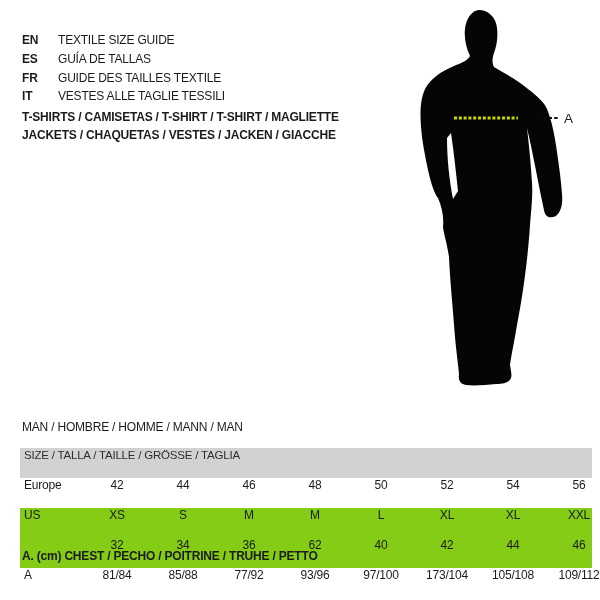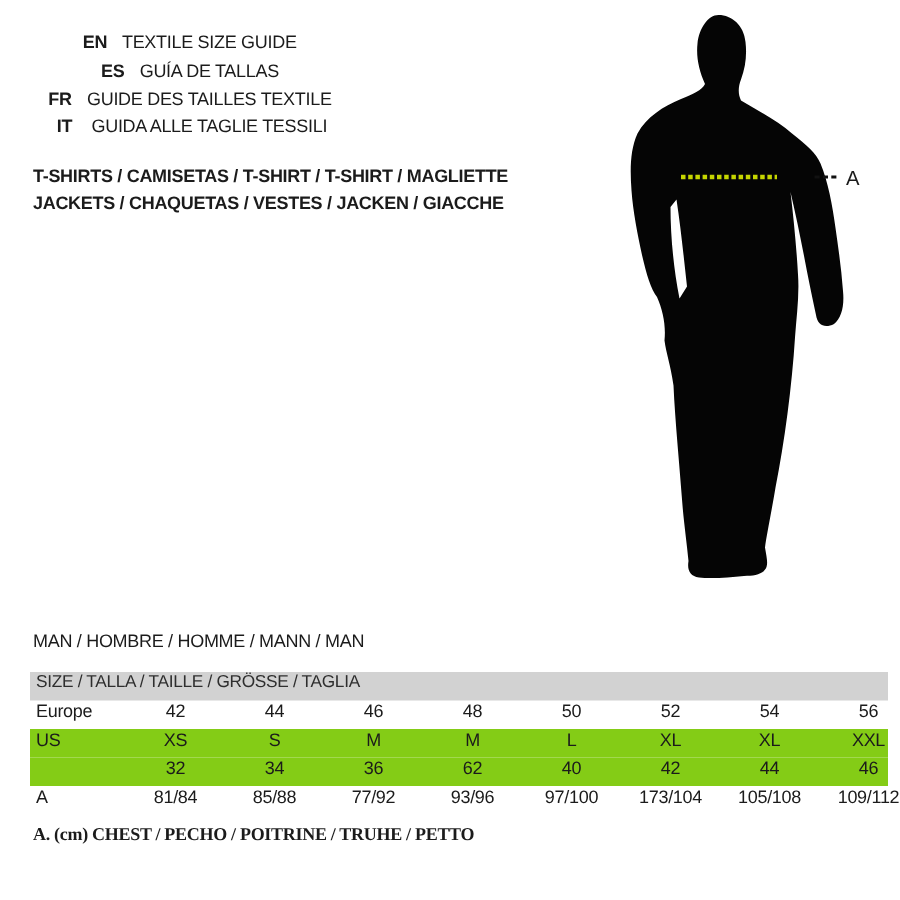--- a/index.html
+++ b/index.html
@@ -5,63 +5,63 @@
   html,body{margin:0;padding:0;}
   body{
     width:600px;height:600px;background:#ffffff;
     font-family:"Liberation Sans", sans-serif;
     color:#1b1b1b; position:relative; overflow:hidden;
     -webkit-font-smoothing:antialiased;
   }
   .stage{position:absolute;inset:0;width:600px;height:600px;background:#fff;}
 
   
-  .lang-list{position:absolute;top:19px;left:22px;font-size:12px;line-height:18.8px;letter-spacing:-0.2px;text-align:center;}
+  .lang-list{position:absolute;top:31px;left:22px;font-size:12px;line-height:18.8px;letter-spacing:-0.2px;}
   .lang-row{white-space:nowrap;}
   .lang-code{display:inline-block;width:36px;font-weight:700;}
   .lang-label{font-weight:400;}
 
   
   .categories{position:absolute;top:109px;left:22px;font-size:12px;font-weight:700;line-height:17.6px;letter-spacing:-0.2px;white-space:nowrap;}
 
   
   .figure{position:absolute;left:390px;top:5px;width:200px;height:395px;}
 
   
   .section-heading{position:absolute;top:420px;left:22px;font-size:12px;font-weight:400;letter-spacing:-0.2px;white-space:nowrap;}
 
   
   .size-table{position:absolute;top:448px;left:20px;width:572px;font-size:12px;letter-spacing:-0.2px;}
-  .t-row{position:relative;height:19px;line-height:15px;width:572px;}
+  .t-row{position:relative;height:30px;line-height:15px;width:572px;}
   .t-row.header{background:#d2d2d2;font-size:11.5px;color:#2e2e2e;}
   .t-row.stripe{background:#84cc16;}
   .t-label{position:absolute;left:4px;top:0;width:60px;white-space:nowrap;}
   .t-cells{position:absolute;left:64px;top:0;width:528px;display:flex;}
   .t-cell{flex:1 1 0;text-align:center;white-space:nowrap;}
 
   
-  .footnote{position:absolute;top:549px;left:22px;font-size:12px;font-weight:700;letter-spacing:-0.2px;white-space:nowrap;font-family:Liberation Serif, serif;}
+  .footnote{position:absolute;top:549px;left:22px;font-size:12px;font-weight:700;letter-spacing:-0.2px;white-space:nowrap;}
 </style>
 </head>
 <body>
 
 <div class="stage">
 
   <div class="lang-list">
     <div class="lang-row">
       <span class="lang-code">EN</span><span class="lang-label">TEXTILE SIZE GUIDE</span>
     </div>
     <div class="lang-row">
       <span class="lang-code">ES</span><span class="lang-label">GUÍA DE TALLAS</span>
     </div>
     <div class="lang-row">
       <span class="lang-code">FR</span><span class="lang-label">GUIDE DES TAILLES TEXTILE</span>
     </div>
     <div class="lang-row">
-      <span class="lang-code">IT</span><span class="lang-label">GUIDA ALLE TAGLIE TESSILI</span>
+      <span class="lang-code">IT</span><span class="lang-label">VESTES ALLE TAGLIE TESSILI</span>
     </div>
   </div>
 
   <div class="categories">
     <div>T-SHIRTS / CAMISETAS / T-SHIRT / T-SHIRT / MAGLIETTE</div>
     <div>JACKETS / CHAQUETAS / VESTES / JACKEN / GIACCHE</div>
   </div>
 
   <svg class="figure" width="200" height="395" viewBox="0 0 200 395" xmlns="http://www.w3.org/2000/svg">
     <path fill="#050505" d="

